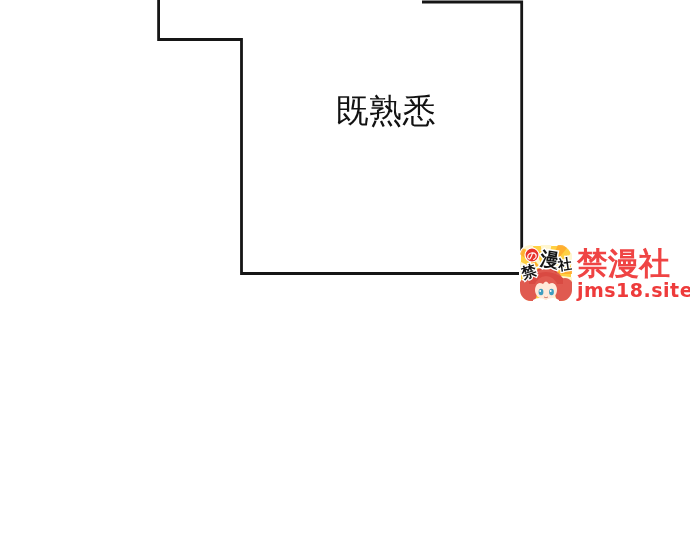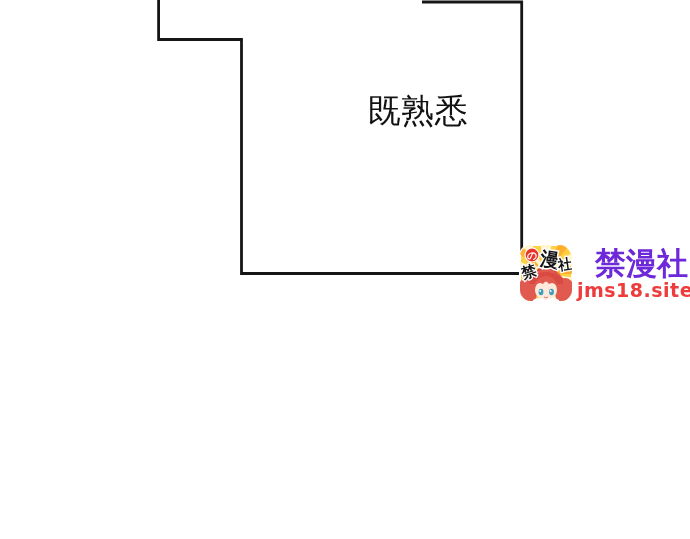--- a/index.html
+++ b/index.html
@@ -17,28 +17,27 @@
   .dialogue {
     position: absolute;
     left: 240px; top: 90px; width: 292px;
     text-align: center;
     font-family: "Liberation Serif", "DejaVu Serif", serif;
     font-size: 33px;
     line-height: 43px;
     color: #121212;
     letter-spacing: 0.5px;
     white-space: nowrap;
-    padding-left: 32px;
   }
   .watermark { position: absolute; left: 519px; top: 244px; width: 171px; height: 60px; }
   .wm-icon { position: absolute; left: 0; top: 0; width: 54px; height: 58px; }
   .wm-name {
-    position: absolute; left: 76px; top: -1px;
+    position: absolute; left: 58px; top: -1px;
     font-size: 31px; font-weight: bold;
-    color: #6d28d9;
+    color: #ef4444;
     letter-spacing: 0px;
     white-space: nowrap;
     font-family: Liberation Mono, monospace;
     text-shadow:
       -2px 0 0 #fff, 2px 0 0 #fff, 0 -2px 0 #fff, 0 2px 0 #fff,
       -1.5px -1.5px 0 #fff, 1.5px -1.5px 0 #fff, -1.5px 1.5px 0 #fff, 1.5px 1.5px 0 #fff;
   }
   .wm-url {
     position: absolute; left: 58px; top: 35px;
     font-size: 19px; font-weight: bold;

